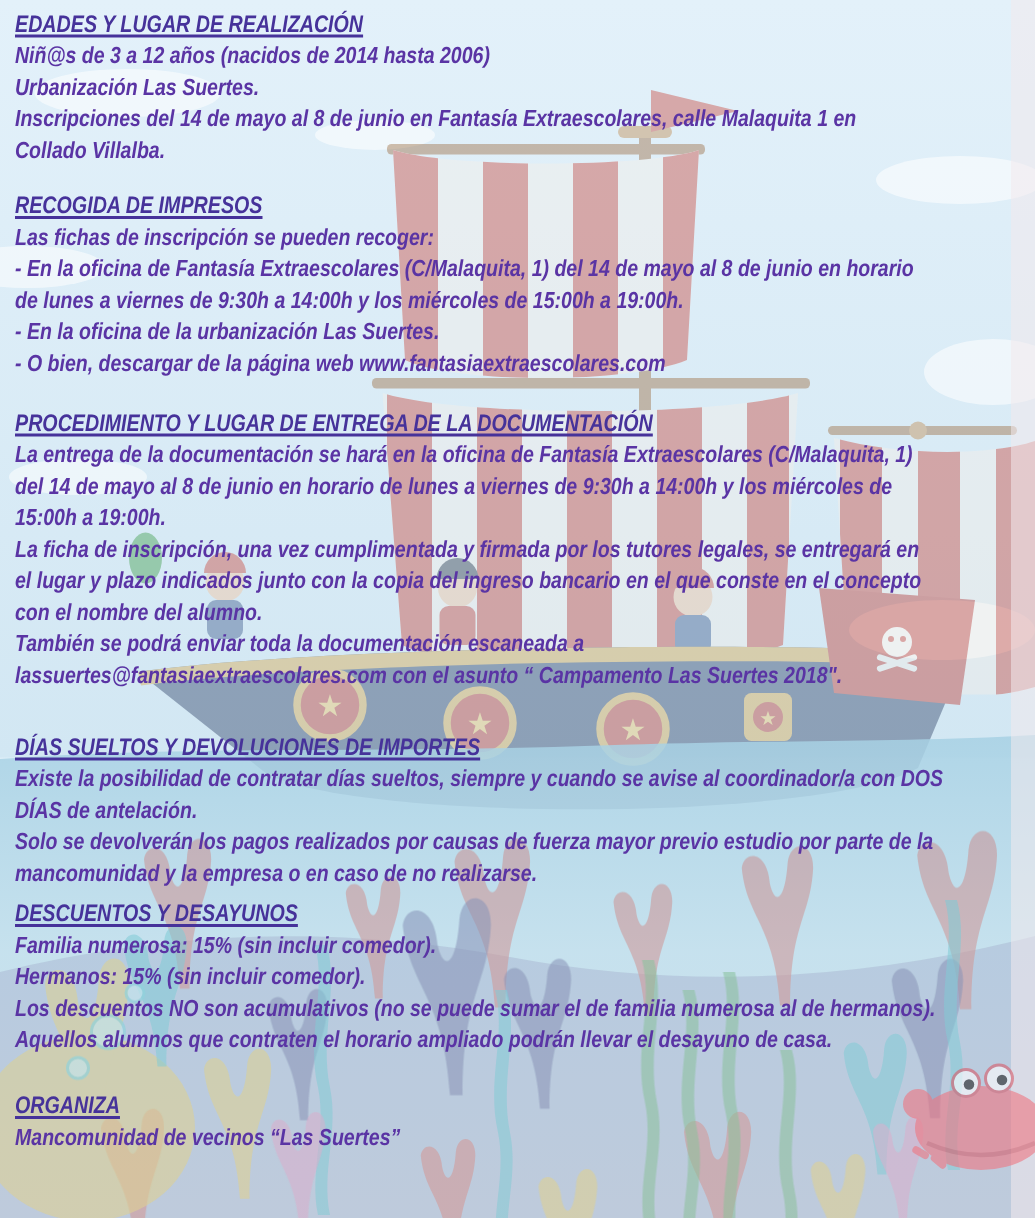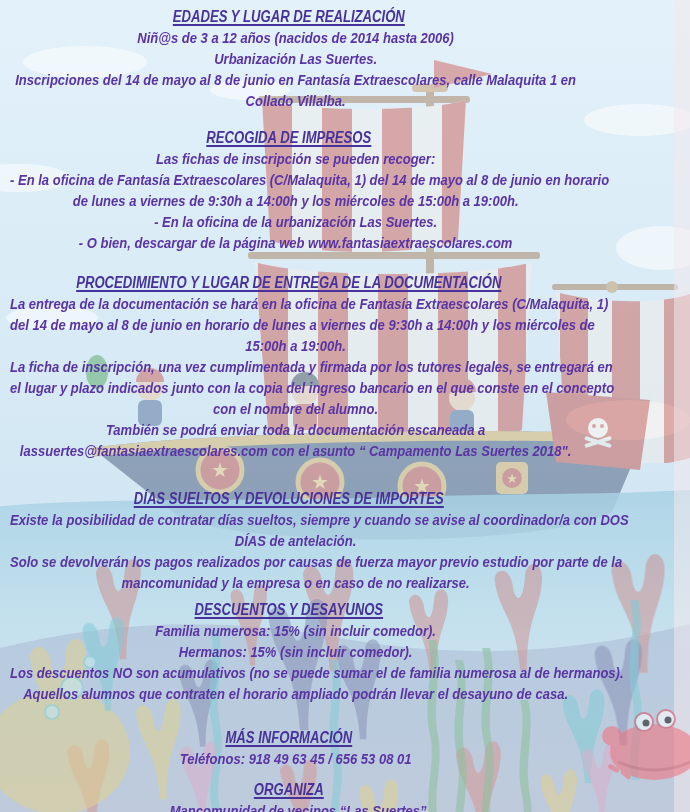--- a/index.html
+++ b/index.html
@@ -1,21 +1,21 @@
 <!DOCTYPE html>
 <html><head>
 <meta charset="utf-8">
 <style>
   html,body{margin:0;padding:0;background:#fff;}
   .page{
     position:relative;width:690px;height:812px;overflow:hidden;
     background:#ddeef8;font-family:"Liberation Sans",sans-serif;
   }
   .bg{position:absolute;left:0;top:0;}
-  .content{position:absolute;left:10px;top:6px;right:0;bottom:0;text-align:center;}
+  .content{position:absolute;left:10px;top:6px;right:0;bottom:0;}
   .doc-section{margin:0;}
   .line{
     font-style:italic;font-weight:700;font-size:15.5px;line-height:21px;
     color:#5a34a4;white-space:nowrap;
     transform:scaleX(.84);transform-origin:0 50%;
   }
   .heading{
     font-size:16px;color:#46329a;
     text-decoration:underline;text-decoration-thickness:1.6px;text-underline-offset:2px;
     transform:scaleX(.82);
@@ -262,21 +262,17 @@
         <div class="line">mancomunidad y la empresa o en caso de no realizarse.</div>
       </section>
       <section class="doc-section">
         <div class="line heading">DESCUENTOS Y DESAYUNOS</div>
         <div class="line">Familia numerosa: 15% (sin incluir comedor).</div>
         <div class="line">Hermanos: 15% (sin incluir comedor).</div>
         <div class="line">Los descuentos NO son acumulativos (no se puede sumar el de familia numerosa al de hermanos).</div>
         <div class="line">Aquellos alumnos que contraten el horario ampliado podrán llevar el desayuno de casa.</div>
       </section>
       <section class="doc-section">
-        <div class="line heading">MÁS INFORMACIÓN</div>
-        <div class="line">Teléfonos: 918 49 63 45 / 656 53 08 01</div>
-      </section>
-      <section class="doc-section">
         <div class="line heading">ORGANIZA</div>
         <div class="line">Mancomunidad de vecinos “Las Suertes”</div>
       </section>
     </div>
 </div>
 
 </body></html>

